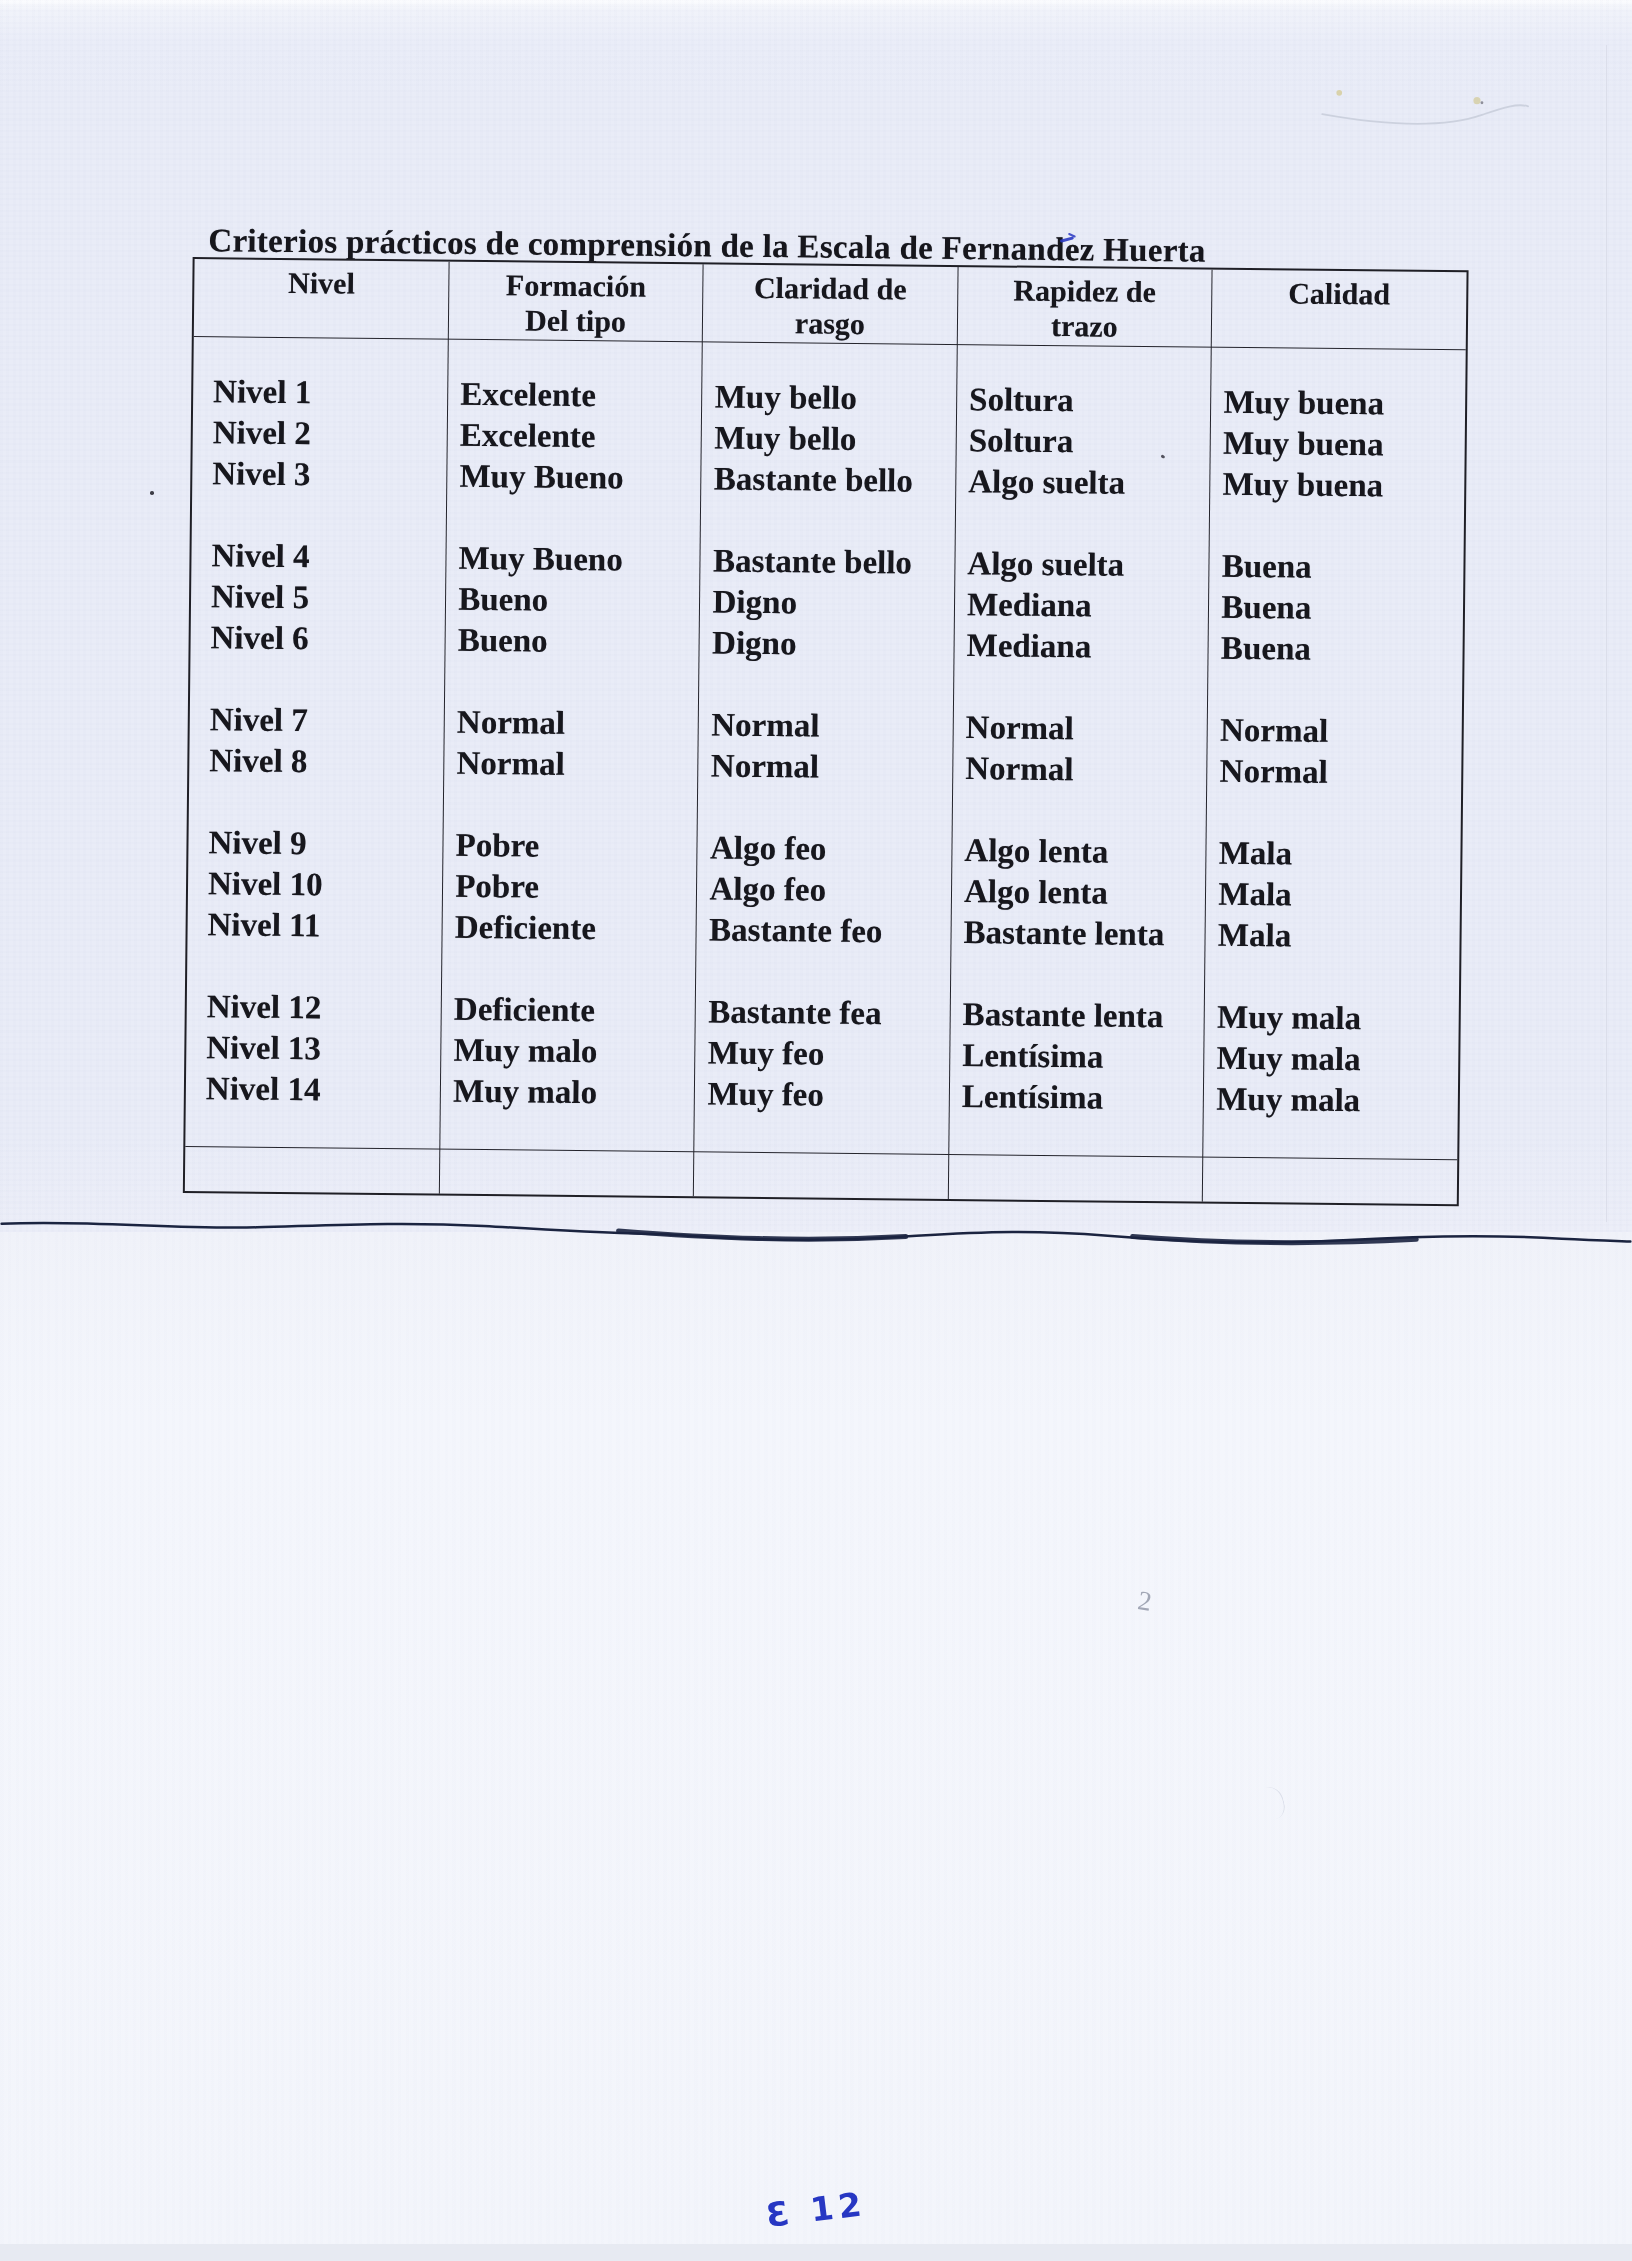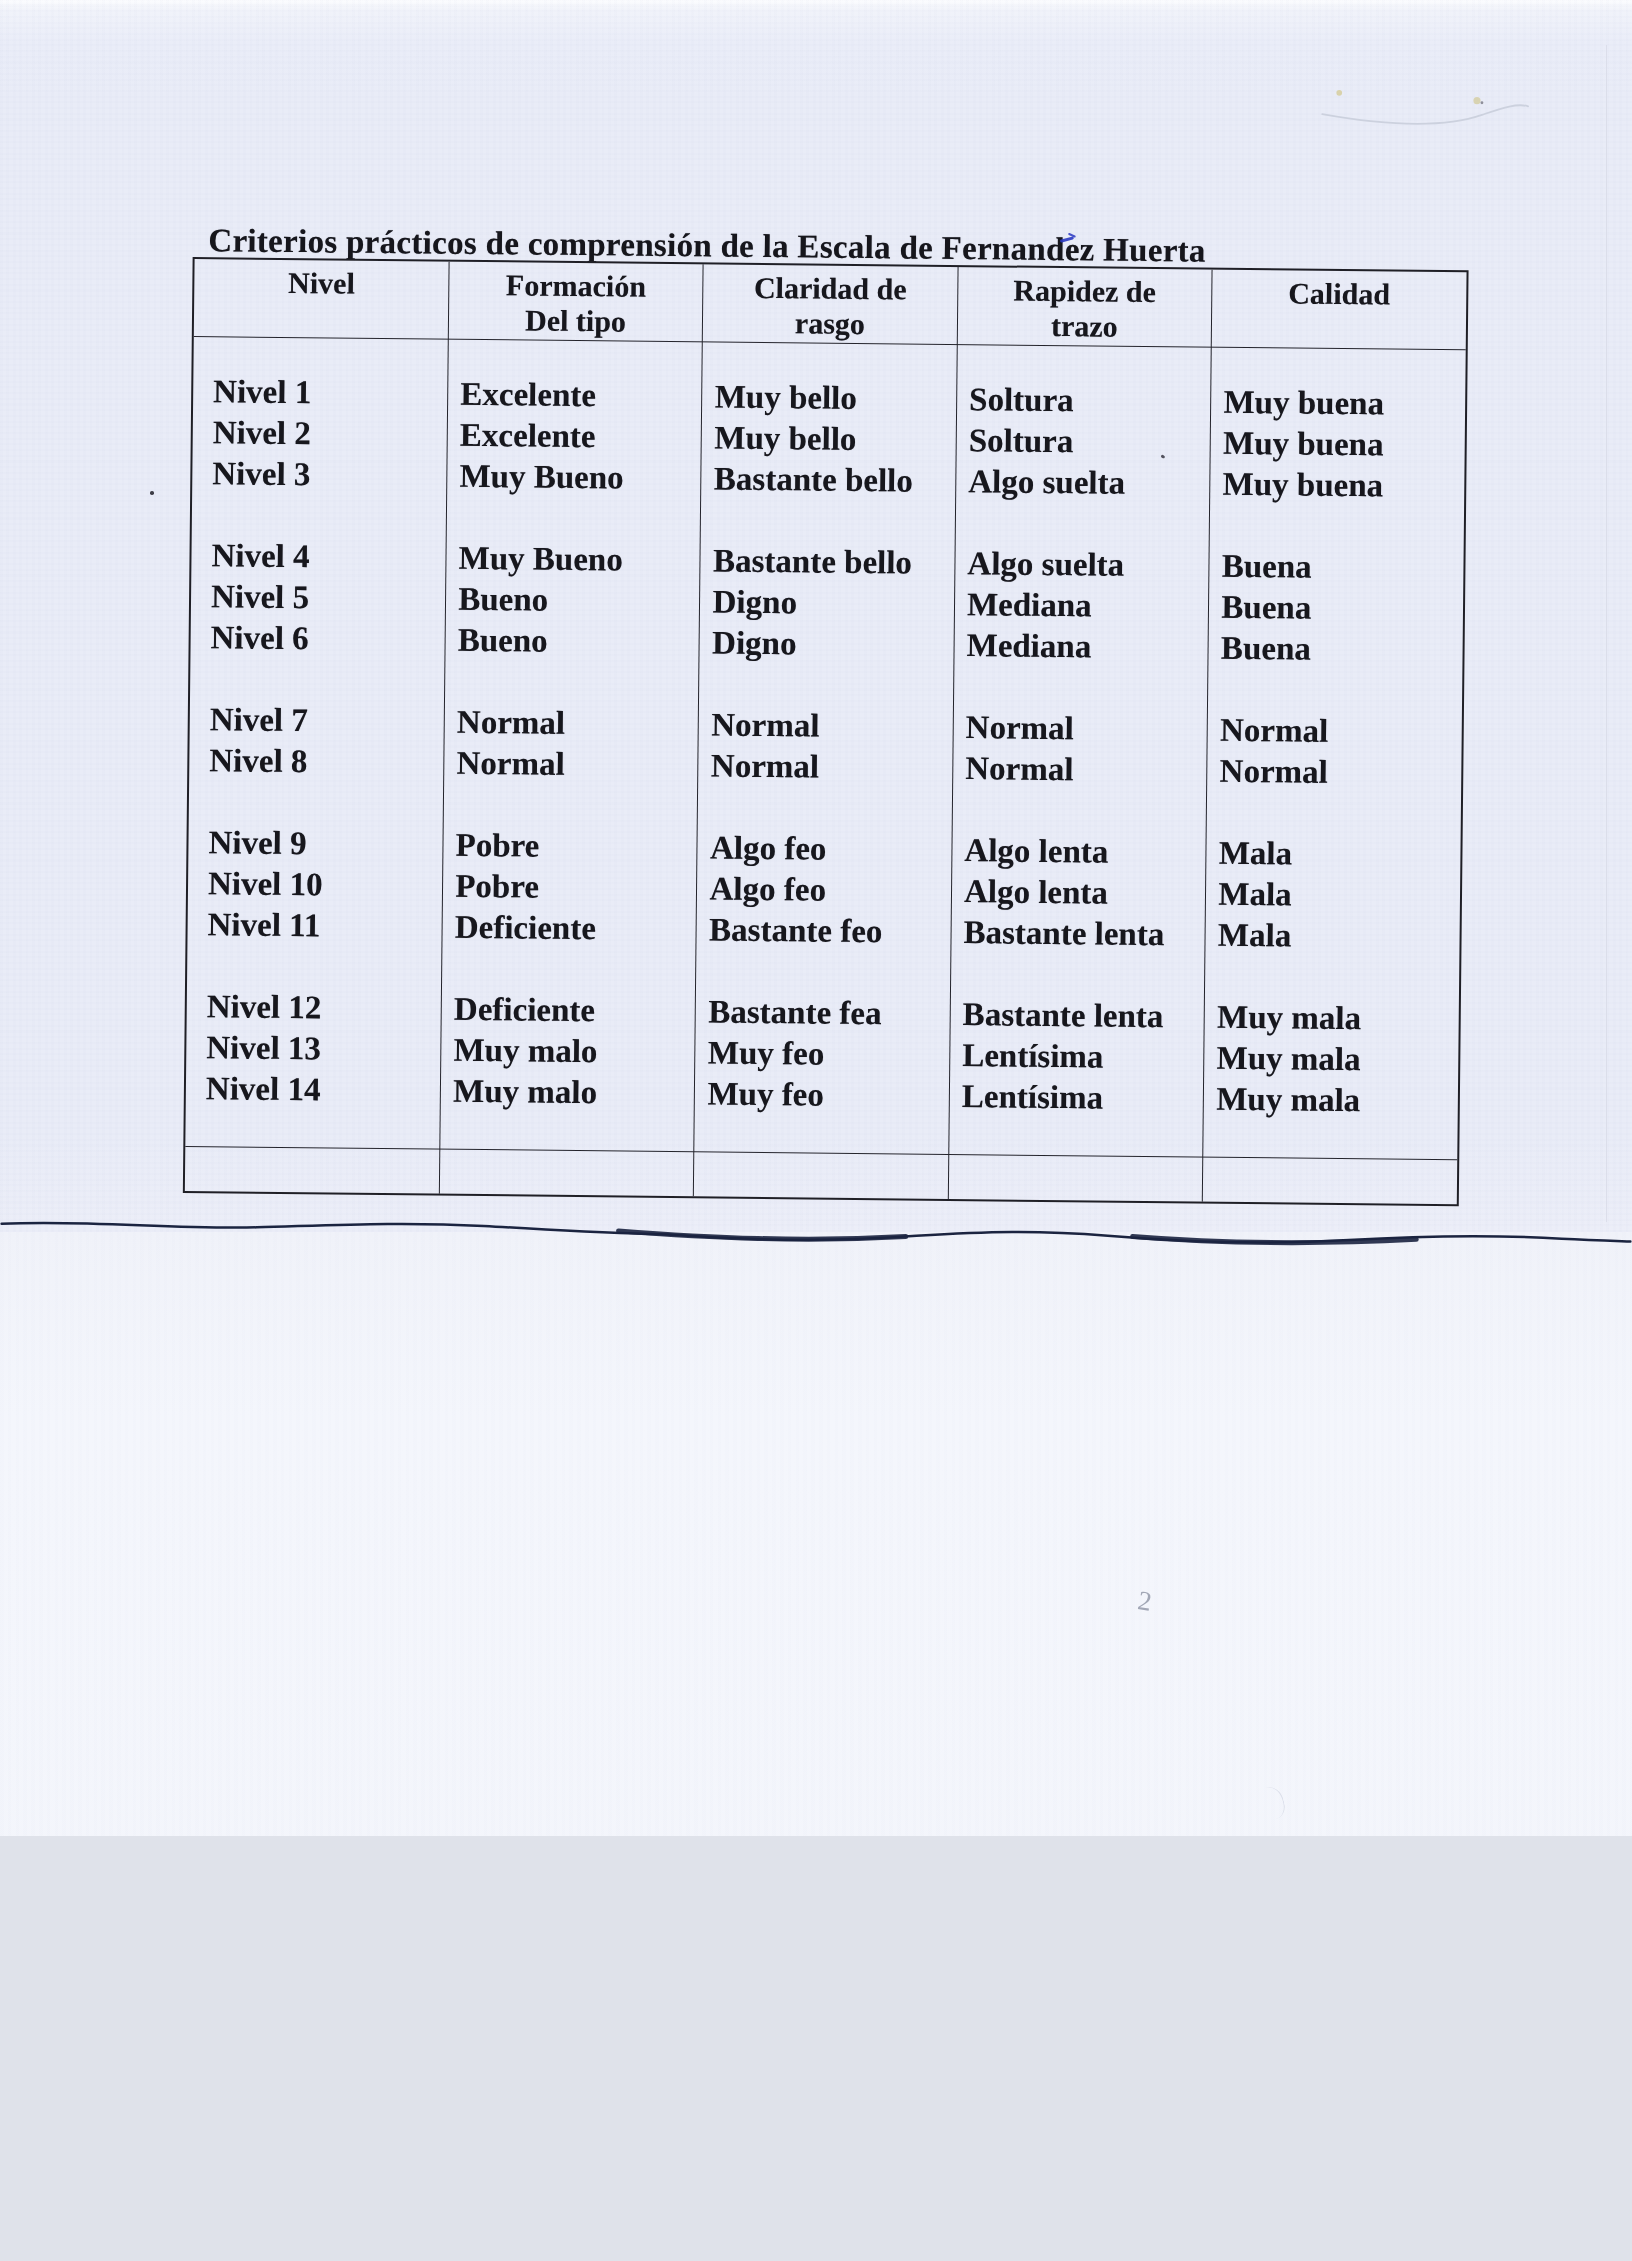--- a/index.html
+++ b/index.html
@@ -1,16 +1,16 @@
 <!DOCTYPE html>
 <html style="font-size:11.4px"><head>
 <meta charset="utf-8">
 <style>
   html,body{margin:0;padding:0;background:#dfe2ea;}
-  .page{position:relative;width:1632px;height:1836px;overflow:hidden;
+  .page{position:relative;width:1632px;height:2261px;overflow:hidden;
         font-family:"Liberation Serif","DejaVu Serif",serif;color:#1b1b20;}
 
   
   .paper-upper{position:absolute;left:0;top:0;width:1632px;height:1232px;
     background:linear-gradient(180deg,#fcfdff 0px,#f1f3fa 10px,#eaedf8 43px,#e9ecf7 99px,#e9ecf7 92%,#ecEEf8 100%);}
   .paper-upper::after{content:'';position:absolute;inset:0;
     background:repeating-linear-gradient(90deg,rgba(140,150,195,.022) 0 2.8px,transparent 2.8px 6.4px),
                repeating-linear-gradient(0deg,rgba(120,135,185,.018) 0 2.1px,transparent 2.1px 5.7px);}
   .paper-lower{position:absolute;left:0;top:1232px;width:1632px;height:1029px;
     background:linear-gradient(180deg,#f0f2f9 0px,#f4f6fc 185px,#f3f5fb 100%);}

